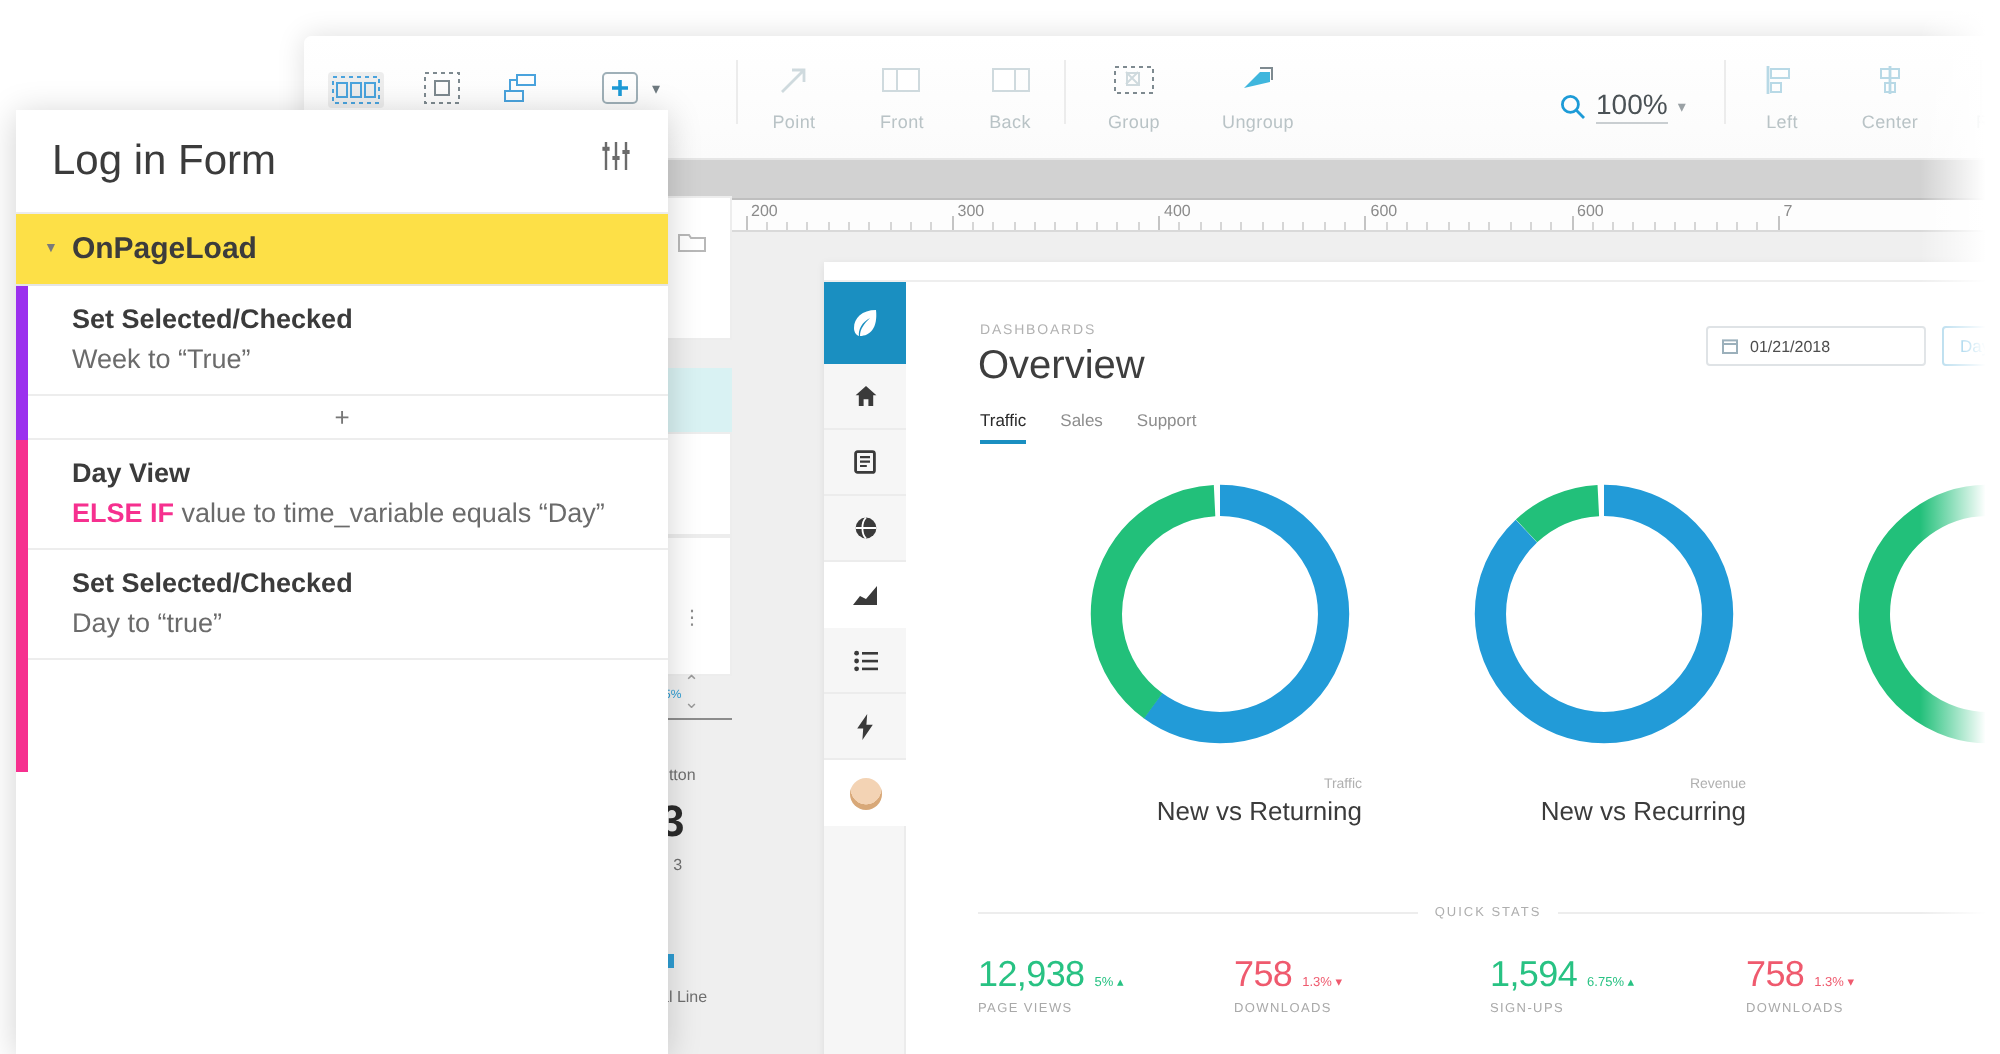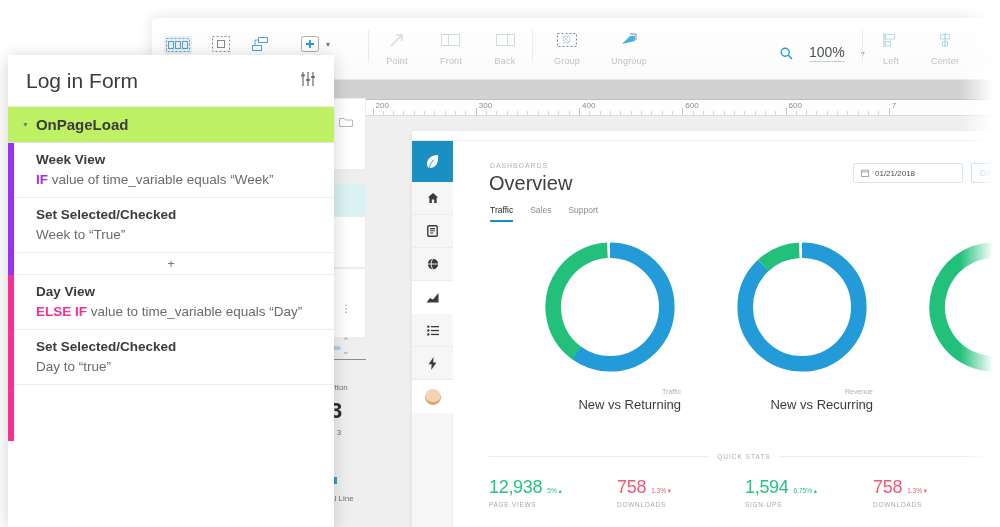--- a/index.html
+++ b/index.html
@@ -27,21 +27,21 @@
     background: linear-gradient(#ffffff, #fbfbfb);
     border-bottom: 1px solid #e6e6e6;
   }
   .tb-group { position:absolute; top:8px; display:flex; align-items:flex-start; }
   .tb-item { width:54px; text-align:center; position:relative; }
   .tb-item.wide { width:62px; }
   .tb-ico { height:28px; display:flex; align-items:center; justify-content:center; }
   .tb-lbl { font-size:9px; color:#b9c3c6; letter-spacing:.2px; margin-top:2px; }
   .tb-sep { position:absolute; top:12px; width:1px; height:32px; background:#ececec; }
 
-  .zoom-box { position:absolute; top:26px; left:628px; display:flex; align-items:center; gap:16px;justify-content:flex-end; }
+  .zoom-box { position:absolute; top:26px; left:628px; display:flex; align-items:center; gap:5px;justify-content:flex-end; }
   .zoom-mag { width:13px; height:13px; }
   .zoom-val { font-size:14px; color:#4b5256; border-bottom:1px solid #c9ced1; padding-bottom:1px; }
   .zoom-car { font-size:8px; color:#9aa1a5; }
 
   
   .tabstrip {
     position:absolute; left:0; top:62px; width:848px; height:20px;
     background:#d2d2d2; border-bottom:1px solid #bfbfbf;
   }
   .etab {
@@ -147,21 +147,21 @@
   .ptabs { height:42px; display:flex; align-items:stretch; border-bottom:1px solid #e8e8e8; background:#fff;}
   .ptab { flex:1; display:flex; align-items:center; justify-content:center;
           font-size:14px; color:#4a4a4a; letter-spacing:.4px; position:relative; }
   .ptab.on { color:#1d9bd7; font-weight:bold; }
   .ptab.on::after { content:""; position:absolute; left:22%; right:22%; bottom:0;
                     height:3px; background:#1d9bd7; }
   .ptitle-row { height:52px; display:flex; align-items:center; justify-content:space-between;
                 padding:0 18px; border-bottom:1px solid #ececec; background:#fff;}
   .ptitle { font-size:21px; color:#3b3b3b; font-weight:normal; }
   .pevent { height:36px; display:flex; align-items:center; gap:7px; padding-left:14px;
-            background:#bef264; border-bottom:1px solid #e4e4e4; }
+            background:#fde047; border-bottom:1px solid #e4e4e4; }
   .pcaret { font-size:7px; color:#7a7a7a; }
   .pevent-lbl { font-size:15px; color:#3c3c3c; font-weight:bold; }
 
   .case { position:relative; }
   .case-bar { position:absolute; left:0; top:0; bottom:0; width:6px; }
   .crow { padding:9px 16px 10px 28px; border-bottom:1px solid #ededed; background:#fff; }
   .crow-t { font-size:13.5px; color:#3b3b3b; font-weight:bold; margin-bottom:5px;}
   .crow-s { font-size:13.5px; color:#6b6b6b; }
   .kw { font-weight:bold; }
   .addrow { height:22px; display:flex; align-items:center; justify-content:center;
@@ -651,26 +651,20 @@
     </div>
 
     <div class="pevent">
       <span class="pcaret">▼</span>
       <span class="pevent-lbl">OnPageLoad</span>
     </div>
 
     <div class="case">
       <div class="case-bar" style="background:#9b30ee; height:166px;"></div>
       <div class="crow">
-        <div class="crow-t">Week View</div>
-        <div class="crow-s">
-          <span class="kw" style="color:#9b30ee;">IF</span><span> value of time_variable equals “Week”</span>
-        </div>
-      </div>
-      <div class="crow">
         <div class="crow-t">Set Selected/Checked</div>
         <div class="crow-s">Week to “True”</div>
       </div>
     </div>
 
     <div class="addrow">+</div>
 
     <div class="case">
       <div class="case-bar" style="background:#f6308f; height:166px;"></div>
       <div class="crow">

